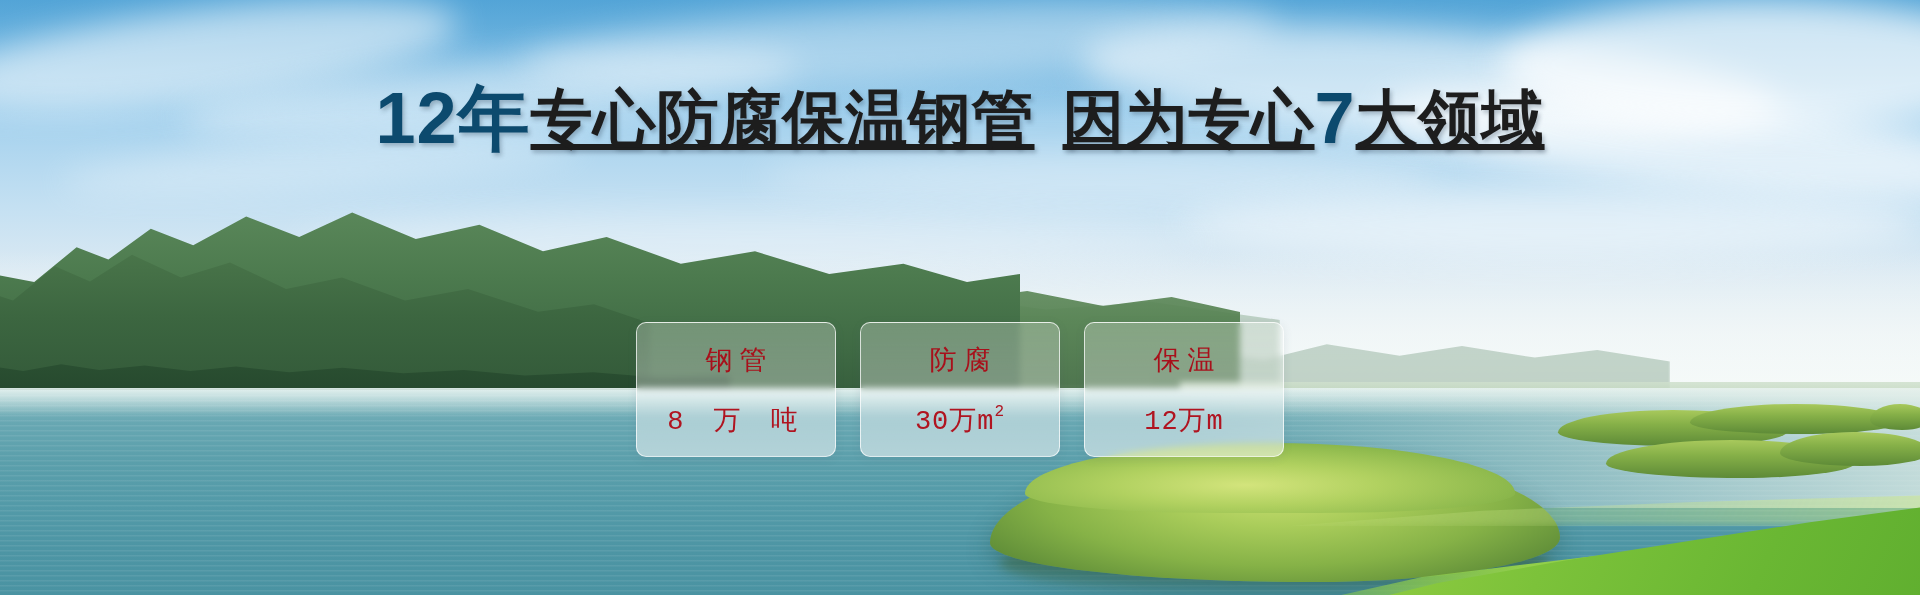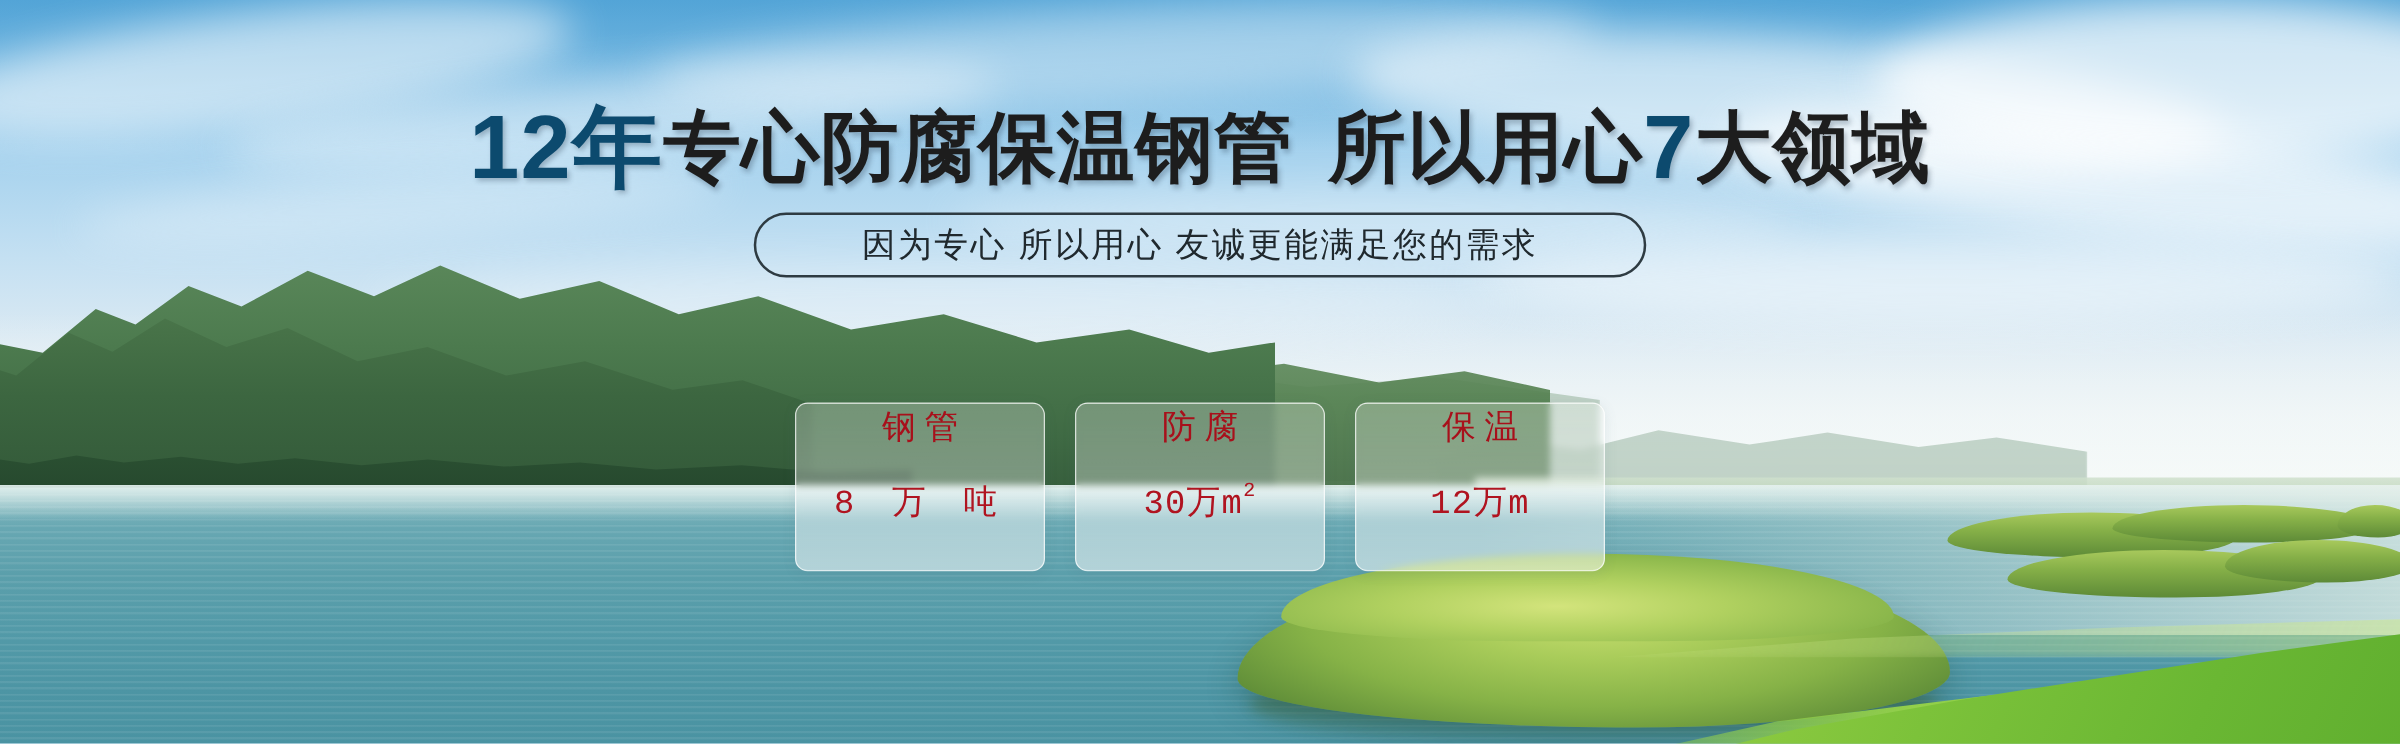--- a/index.html
+++ b/index.html
@@ -177,21 +177,21 @@
     text-align:center;
     font-family:"Liberation Sans","DejaVu Sans",sans-serif;
     font-weight:bold;
     font-size:62px;
     line-height:1;
     letter-spacing:1px;
     white-space:nowrap;
     text-shadow:2px 3px 4px rgba(40,60,80,.30);
   }
   .hl-red{color:#0c4a6e;font-size:72px;vertical-align:-3px;}
-  .hl-dark{color:#1d1d1d;}
+  .hl-dark{color:#1d1d1d;text-decoration:underline;}
   .hl-gap{display:inline-block;width:28px;}
 
   
   .pill{
     position:absolute;left:50%;transform:translateX(-50%);
     top:170px;
     width:714px;height:52px;
     border:2px solid #2e3b42;
     border-radius:30px;
     display:flex;align-items:center;justify-content:center;
@@ -209,21 +209,21 @@
     display:flex;
     gap:24px;
   }
   .card{
     width:200px;height:135px;
     border-radius:10px;
     border:1px solid rgba(255,255,255,.72);
     background:linear-gradient(to bottom,rgba(255,255,255,.26) 0%,rgba(255,255,255,.34) 45%,rgba(255,255,255,.52) 100%);
     backdrop-filter:blur(3px);
     -webkit-backdrop-filter:blur(3px);
-    display:flex;flex-direction:column;align-items:center;
+    display:flex;flex-direction:column;align-items:center;justify-content:center;
     box-sizing:border-box;
     box-shadow:0 2px 10px rgba(80,110,120,.12);
   }
   .card-label{
     font-size:27px;color:#a8101b;letter-spacing:7px;
     text-indent:7px;
     margin-bottom:24px;
     font-family:"Liberation Sans","DejaVu Sans",sans-serif;
   }
   .card-value{
@@ -274,26 +274,23 @@
 
   <div class="island-fringe"></div>
   <div class="island"></div>
   <div class="island-top"></div>
 
   <div class="grass-edge"></div>
   <div class="grass2"></div>
   <div class="grass"></div>
 
   <div class="headline">
-    <span class="hl-red">12</span><span class="hl-red">年</span><span class="hl-dark">专心防腐保温钢管</span><span class="hl-gap"></span><span class="hl-dark">所以用心</span><span class="hl-red">7</span><span class="hl-dark">大领域</span>
+    <span class="hl-red">12</span><span class="hl-red">年</span><span class="hl-dark">专心防腐保温钢管</span><span class="hl-gap"></span><span class="hl-dark">因为专心</span><span class="hl-red">7</span><span class="hl-dark">大领域</span>
   </div>
 
-  <div class="pill">
-    <span class="pill-text">因为专心 所以用心  友诚更能满足您的需求</span>
-  </div>
 
   <div class="cards">
 
     <div class="card">
       <div class="card-label">钢管</div>
       <div class="card-value">
         <span class="spaced">8 万 吨</span>
       </div>
     </div>
 

